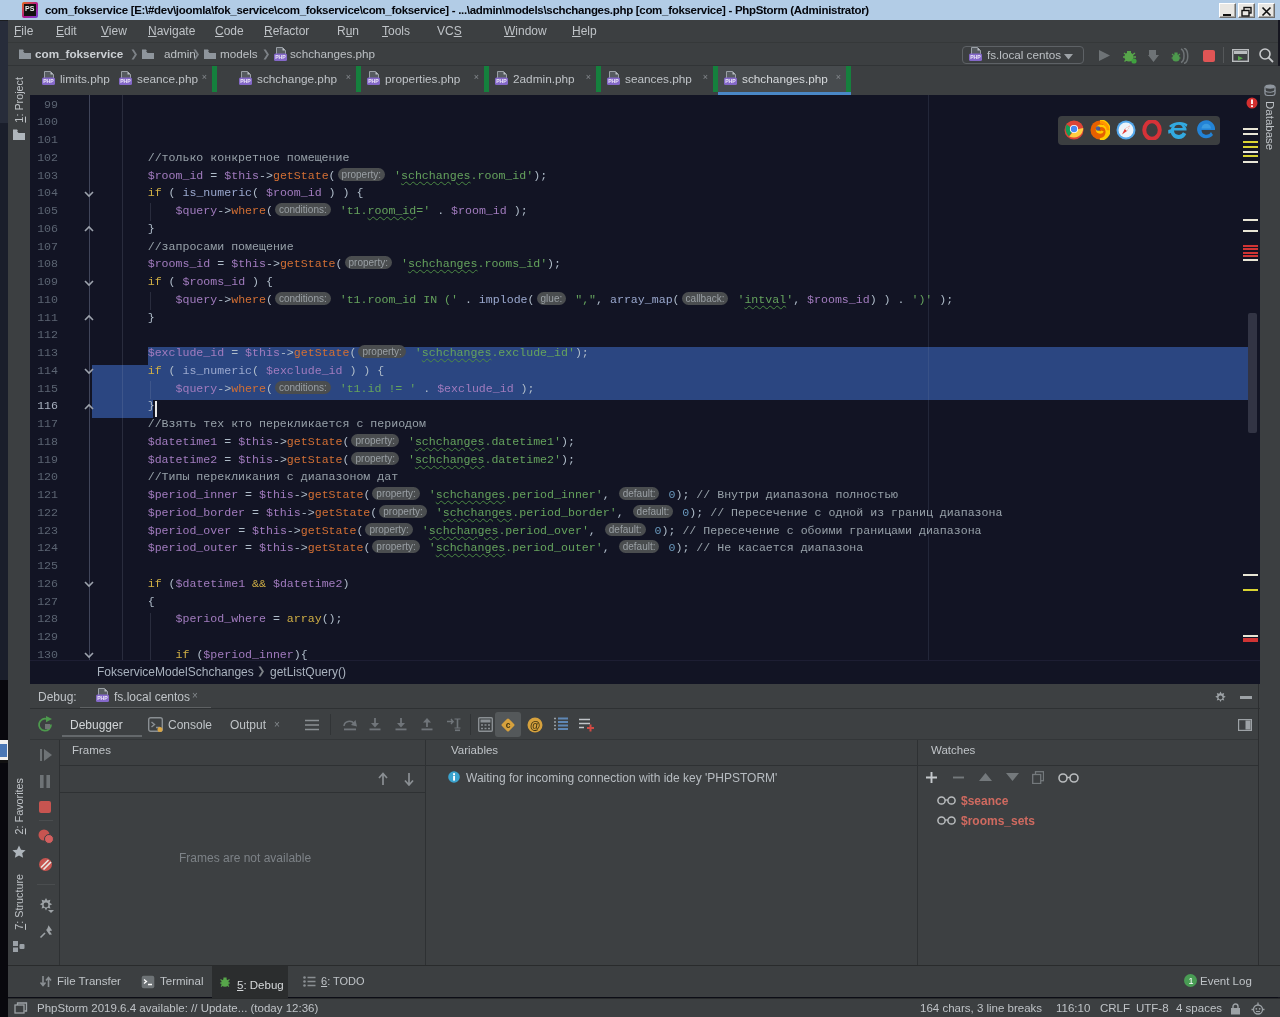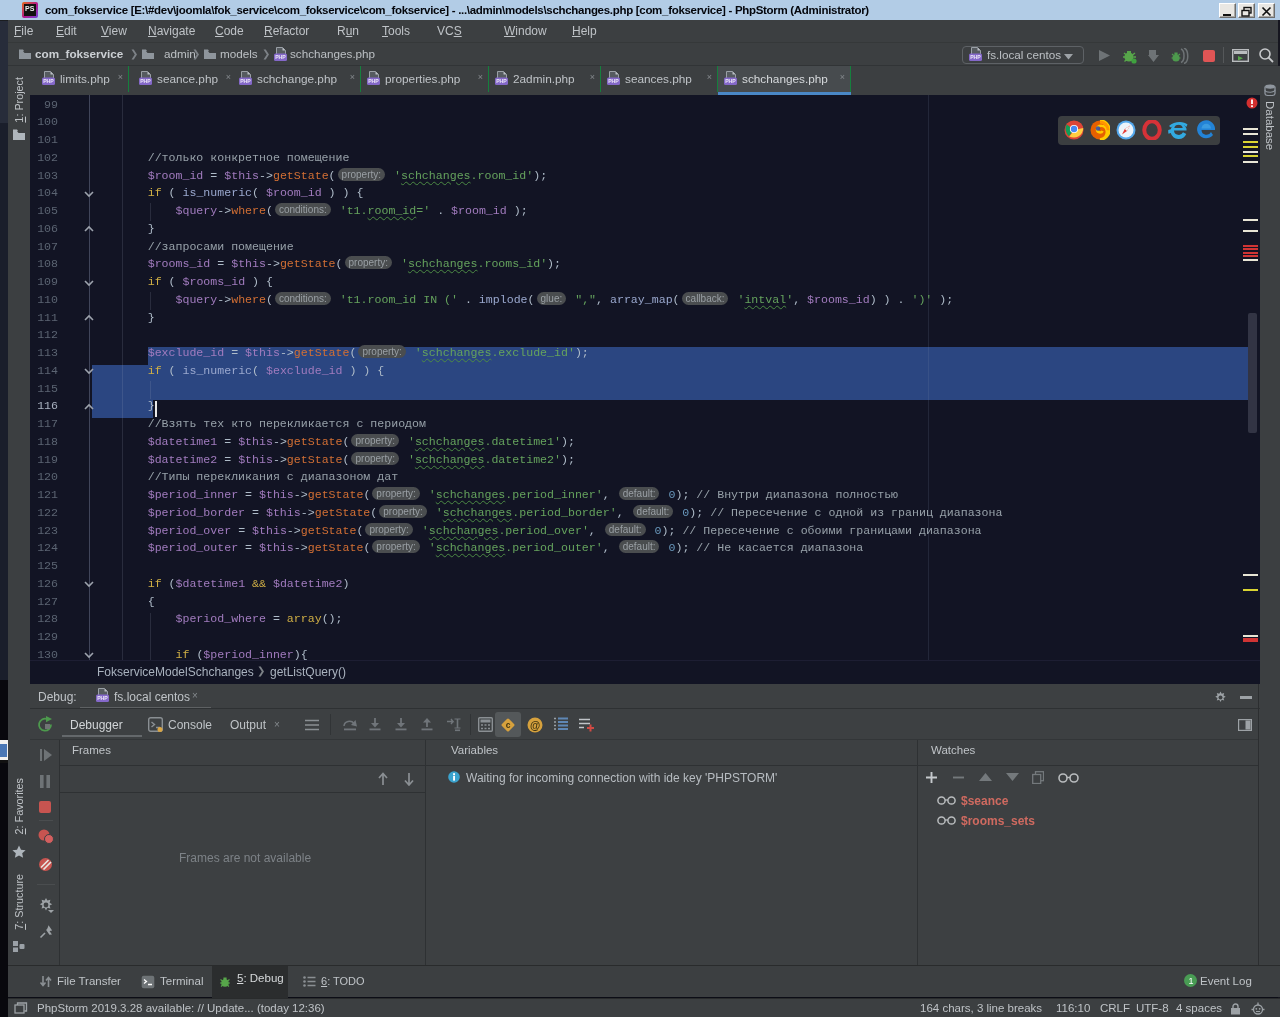--- a/index.html
+++ b/index.html
@@ -12,21 +12,21 @@
        border-right-color:#6d6d6d;border-bottom-color:#6d6d6d;box-shadow:inset -1px -1px 0 #aaa8a3}
 
 #menubar {left:8px;top:20px;width:1272px;height:23px;background:#3c3f41;border-bottom:1px solid #353839}
 #menubar span {position:absolute;top:4px;font-size:12px;color:#bfc3c7;white-space:nowrap}
 
 #toolbar {left:8px;top:43px;width:1272px;height:23px;background:#3c3f41;border-bottom:1px solid #313436}
 .bc {position:absolute;top:4px;font-size:11.7px;color:#bcc0c4;white-space:nowrap}
 .bsep {position:absolute;top:5px;font-size:10px;color:#7d8287}
 
 #tabbar {left:8px;top:66px;width:1272px;height:29px;background:#3c3f41}
-.tab {position:absolute;top:0;height:26px;background:#3c3f41;border-right:1px solid #15803d}
+.tab {position:absolute;top:0;height:26px;background:#3c3f41;border-right:5px solid #15803d}
 .tab.active {background:#474b4e;height:26px}
 .tab .ti {position:absolute;left:5px;top:5px}
 .tab .tt {position:absolute;left:24px;top:6px;font-size:11.8px;color:#bfc3c7;white-space:nowrap}
 .tab.active .tt {color:#d6d9dc}
 .tab .tx {position:absolute;right:5px;top:6px;font-size:9px;color:#84898d}
 #tabline {left:718px;top:92px;width:133px;height:3px;background:#4a88c7}
 
 #editor {left:30px;top:95px;width:1230px;height:565px;background:#121424;overflow:hidden;
          font-family:"Liberation Mono",monospace;font-size:11.6px}
 .gn {position:absolute;left:0px;width:28px;text-align:right;color:#5b6472;line-height:17.75px;height:17.75px;font-size:11.6px}
@@ -166,21 +166,21 @@
     <div class="tab" style="left:28px;width:93px">
       <span class="ti"><svg width="16" height="15" viewBox="0 0 16 15">
           <path d="M3.5 0.5 h6 l3 3 v4 h-9z" fill="#565b60" stroke="#9aa0a6" stroke-width="1"></path>
           <path d="M9.5 0.5 l3 3 h-3z" fill="#b9bec3"></path>
           <rect x="1" y="6.5" width="13" height="7.5" rx="1.5" fill="#8468c9"></rect>
           <text x="7.5" y="12.4" font-size="5.2" font-family="Liberation Sans" font-weight="bold" fill="#ede9f7" text-anchor="middle">PHP</text>
         </svg></span>
       <span class="tt">limits.php</span>
       <span class="tx">×</span>
     </div>
-    <div class="tab" style="left:125px;width:104px">
+    <div class="tab" style="left:105px;width:104px">
       <span class="ti"><svg width="16" height="15" viewBox="0 0 16 15">
           <path d="M3.5 0.5 h6 l3 3 v4 h-9z" fill="#565b60" stroke="#9aa0a6" stroke-width="1"></path>
           <path d="M9.5 0.5 l3 3 h-3z" fill="#b9bec3"></path>
           <rect x="1" y="6.5" width="13" height="7.5" rx="1.5" fill="#8468c9"></rect>
           <text x="7.5" y="12.4" font-size="5.2" font-family="Liberation Sans" font-weight="bold" fill="#ede9f7" text-anchor="middle">PHP</text>
         </svg></span>
       <span class="tt">seance.php</span>
       <span class="tx">×</span>
     </div>
     <div class="tab" style="left:225px;width:128px">
@@ -340,20 +340,21 @@
 <div class="cl" style="top:92.25px">        <i class="k">if</i><i class="d"> ( </i><i class="fn">is_numeric</i><i class="d">( </i><i class="v">$room_id</i><i class="d"> ) ) {</i></div>
 <div class="cl" style="top:110.00px">            <i class="v">$query</i><i class="d">-&gt;</i><i class="f">where</i><i class="d">(</i><b class="chip">conditions:</b><i class="s"> 't1.</i><i class="su">room_id</i><i class="s">='</i><i class="d"> . </i><i class="v">$room_id</i><i class="d"> );</i></div>
 <div class="cl" style="top:127.75px">        <i class="d">}</i></div>
 <div class="cl" style="top:145.50px">        <i class="c">//запросами помещение</i></div>
 <div class="cl" style="top:163.25px">        <i class="v">$rooms_id</i><i class="d"> = </i><i class="v">$this</i><i class="d">-&gt;</i><i class="f">getState</i><i class="d">(</i><b class="chip">property:</b><i class="s"> '</i><i class="su">schchanges</i><i class="s">.rooms_id</i><i class="s">'</i><i class="d">);</i></div>
 <div class="cl" style="top:181.00px">        <i class="k">if</i><i class="d"> ( </i><i class="v">$rooms_id</i><i class="d"> ) {</i></div>
 <div class="cl" style="top:198.75px">            <i class="v">$query</i><i class="d">-&gt;</i><i class="f">where</i><i class="d">(</i><b class="chip">conditions:</b><i class="s"> 't1.room_id IN ('</i><i class="d"> . </i><i class="fn">implode</i><i class="d">(</i><b class="chip">glue:</b><i class="s"> ","</i><i class="d">, </i><i class="fn">array_map</i><i class="d">(</i><b class="chip">callback:</b><i class="s"> '</i><i class="su">intval</i><i class="s">'</i><i class="d">, </i><i class="v">$rooms_id</i><i class="d">) ) . </i><i class="s">')'</i><i class="d"> );</i></div>
 <div class="cl" style="top:216.50px">        <i class="d">}</i></div>
 <div class="cl" style="top:252.00px">        <i class="v">$exclude_id</i><i class="d"> = </i><i class="v">$this</i><i class="d">-&gt;</i><i class="f">getState</i><i class="d">(</i><b class="chip">property:</b><i class="s"> '</i><i class="su">schchanges</i><i class="s">.exclude_id</i><i class="s">'</i><i class="d">);</i></div>
 <div class="cl" style="top:269.75px">        <i class="k">if</i><i class="d"> ( </i><i class="fn">is_numeric</i><i class="d">( </i><i class="v">$exclude_id</i><i class="d"> ) ) {</i></div>
+<div class="cl" style="top:287.50px">            <i class="v">$query</i><i class="d">-&gt;</i><i class="f">where</i><i class="d">(</i><b class="chip">conditions:</b><i class="s"> 't1.id != '</i><i class="d"> . </i><i class="v">$exclude_id</i><i class="d"> );</i></div>
 <div class="cl" style="top:305.25px">        <i class="d">}</i></div>
 <div class="cl" style="top:323.00px">        <i class="c">//Взять тех кто перекликается с периодом</i></div>
 <div class="cl" style="top:340.75px">        <i class="v">$datetime1</i><i class="d"> = </i><i class="v">$this</i><i class="d">-&gt;</i><i class="f">getState</i><i class="d">(</i><b class="chip">property:</b><i class="s"> '</i><i class="su">schchanges</i><i class="s">.datetime1</i><i class="s">'</i><i class="d">);</i></div>
 <div class="cl" style="top:358.50px">        <i class="v">$datetime2</i><i class="d"> = </i><i class="v">$this</i><i class="d">-&gt;</i><i class="f">getState</i><i class="d">(</i><b class="chip">property:</b><i class="s"> '</i><i class="su">schchanges</i><i class="s">.datetime2</i><i class="s">'</i><i class="d">);</i></div>
 <div class="cl" style="top:376.25px">        <i class="c">//Типы перекликания с диапазоном дат</i></div>
 <div class="cl" style="top:394.00px">        <i class="v">$period_inner</i><i class="d"> = </i><i class="v">$this</i><i class="d">-&gt;</i><i class="f">getState</i><i class="d">(</i><b class="chip">property:</b><i class="s"> '</i><i class="su">schchanges</i><i class="s">.period_inner</i><i class="s">'</i><i class="d">, </i><b class="chip">default:</b><i class="d"> </i><i class="n">0</i><i class="d">); </i><i class="c">// Внутри диапазона полностью</i></div>
 <div class="cl" style="top:411.75px">        <i class="v">$period_border</i><i class="d"> = </i><i class="v">$this</i><i class="d">-&gt;</i><i class="f">getState</i><i class="d">(</i><b class="chip">property:</b><i class="s"> '</i><i class="su">schchanges</i><i class="s">.period_border</i><i class="s">'</i><i class="d">, </i><b class="chip">default:</b><i class="d"> </i><i class="n">0</i><i class="d">); </i><i class="c">// Пересечение с одной из границ диапазона</i></div>
 <div class="cl" style="top:429.50px">        <i class="v">$period_over</i><i class="d"> = </i><i class="v">$this</i><i class="d">-&gt;</i><i class="f">getState</i><i class="d">(</i><b class="chip">property:</b><i class="s"> '</i><i class="su">schchanges</i><i class="s">.period_over</i><i class="s">'</i><i class="d">, </i><b class="chip">default:</b><i class="d"> </i><i class="n">0</i><i class="d">); </i><i class="c">// Пересечение с обоими границами диапазона</i></div>
 <div class="cl" style="top:447.25px">        <i class="v">$period_outer</i><i class="d"> = </i><i class="v">$this</i><i class="d">-&gt;</i><i class="f">getState</i><i class="d">(</i><b class="chip">property:</b><i class="s"> '</i><i class="su">schchanges</i><i class="s">.period_outer</i><i class="s">'</i><i class="d">, </i><b class="chip">default:</b><i class="d"> </i><i class="n">0</i><i class="d">); </i><i class="c">// Не касается диапазона</i></div>
 <div class="cl" style="top:482.75px">        <i class="k">if</i><i class="d"> (</i><i class="v">$datetime1</i><i class="d"> </i><i class="k">&amp;&amp;</i><i class="d"> </i><i class="v">$datetime2</i><i class="d">)</i></div>
@@ -625,39 +626,39 @@
       <rect x="0.7" y="0.7" width="12.6" height="12.6" rx="2" fill="#6e7376"></rect>
       <path d="M3 4.5 l2.5 2 -2.5 2 M7 9.5 h4" stroke="#fff" stroke-width="1.3" fill="none"></path>
     </svg>
   <span class="dlbl" style="left:152px;top:9px;font-size:11.5px">Terminal</span>
   <div class="abs" style="left:204px;top:0;width:76px;height:32px;background:#2b2d2e"></div>
   <svg class="abs" style="left:210px;top:9px" width="14" height="14" viewBox="0 0 14 14">
       <circle cx="7" cy="8" r="3.8" fill="#57a64a"></circle>
       <rect x="5.4" y="2.5" width="3.2" height="2.5" fill="#57a64a"></rect>
       <path d="M2.5 4.5 l2 1.5 M11.5 4.5 l-2 1.5 M2 8 h2 M12 8 h-2 M3 11.5 l1.7-1.5 M11 11.5 l-1.7-1.5" stroke="#57a64a" stroke-width="1.1"></path>
     </svg>
-  <span class="dlbl" style="left:229px;top:6px;font-size:11.5px;color:#d6d9db"><u>5</u>: Debug</span>
+  <span class="dlbl" style="left:229px;top:13px;font-size:11.5px;color:#d6d9db"><u>5</u>: Debug</span>
   <svg class="abs" style="left:295px;top:10px" width="13" height="11">
       <circle cx="1.5" cy="1.5" r="1.3" fill="#8a8f93"></circle>
       <circle cx="1.5" cy="5.5" r="1.3" fill="#8a8f93"></circle>
       <circle cx="1.5" cy="9.5" r="1.3" fill="#8a8f93"></circle>
       <path d="M4.5 1.5 h8 M4.5 5.5 h8 M4.5 9.5 h8" stroke="#8a8f93" stroke-width="1.4"></path>
     </svg>
   <span class="dlbl" style="left:313px;top:9px;font-size:11px"><u>6</u>: TODO</span>
   <div class="abs" style="left:1176px;top:8px;width:13px;height:13px;background:#499c54;border-radius:7px"></div>
   <span class="dlbl" style="left:1180.5px;top:10px;font-size:9px;color:#fff">1</span>
   <span class="dlbl" style="left:1192px;top:9px;font-size:11.5px">Event Log</span>
 </div>
 
 <div id="status" class="abs">
   <svg class="abs" style="left:6px;top:3px" width="14" height="13">
       <rect x="1" y="3" width="9" height="8" fill="none" stroke="#9da2a6" stroke-width="1.3"></rect>
       <path d="M3.5 3 V1 h9 v8 h-2" fill="none" stroke="#9da2a6" stroke-width="1.3"></path>
     </svg>
-  <span style="left:29px">PhpStorm 2019.3.28 available: // Update... (today 12:36)</span>
+  <span style="left:29px">PhpStorm 2019.6.4 available: // Update... (today 12:36)</span>
   <span style="left:912px">164 chars, 3 line breaks</span>
   <span style="left:1048px">116:10</span>
   <span style="left:1092px">CRLF</span>
   <span style="left:1128px">UTF-8</span>
   <span style="left:1168px">4 spaces</span>
   <svg class="abs" style="left:1222px;top:4px" width="11" height="12">
       <rect x="1" y="5" width="9" height="6.5" fill="#9da2a6"></rect>
       <path d="M3 5 V3.5 a2.5 2.5 0 0 1 5 0 V5" fill="none" stroke="#9da2a6" stroke-width="1.4"></path>
     </svg>
   <svg class="abs" style="left:1243px;top:3px" width="14" height="13">

